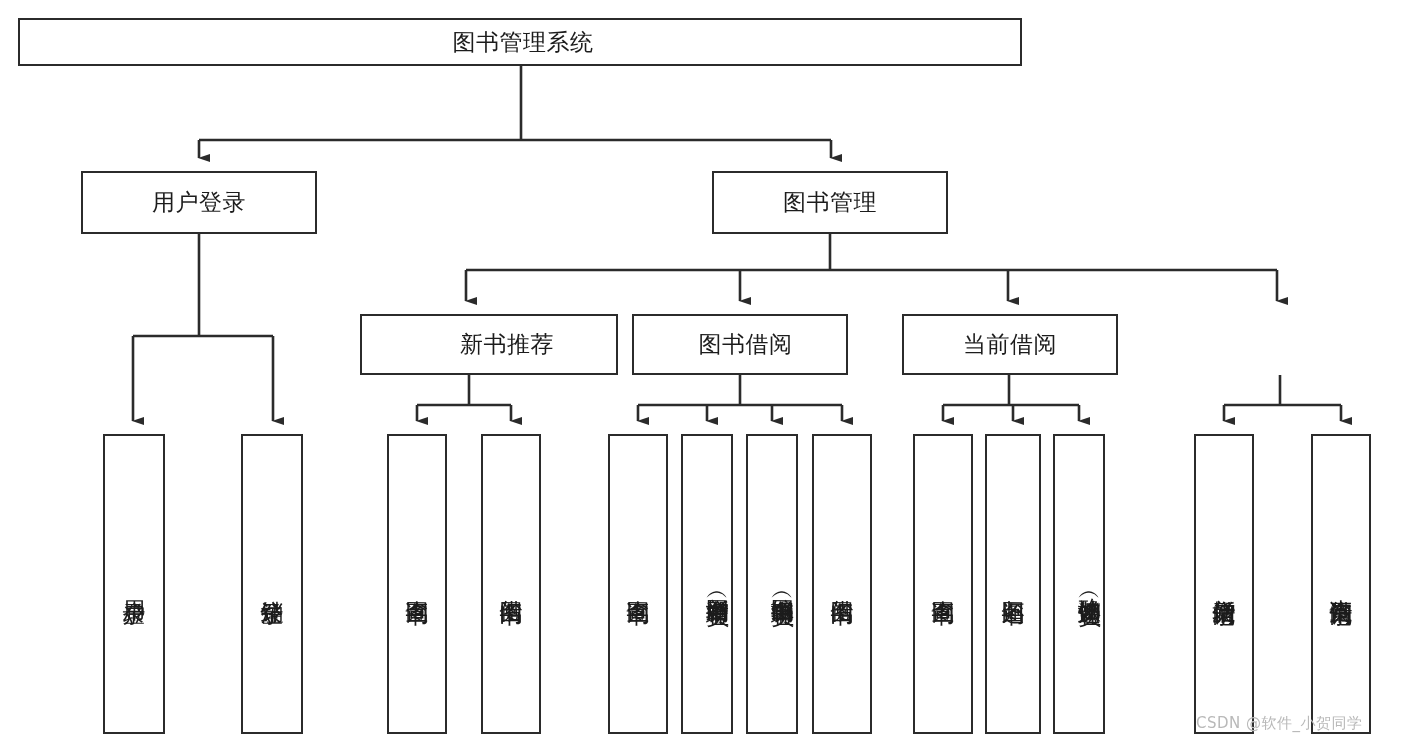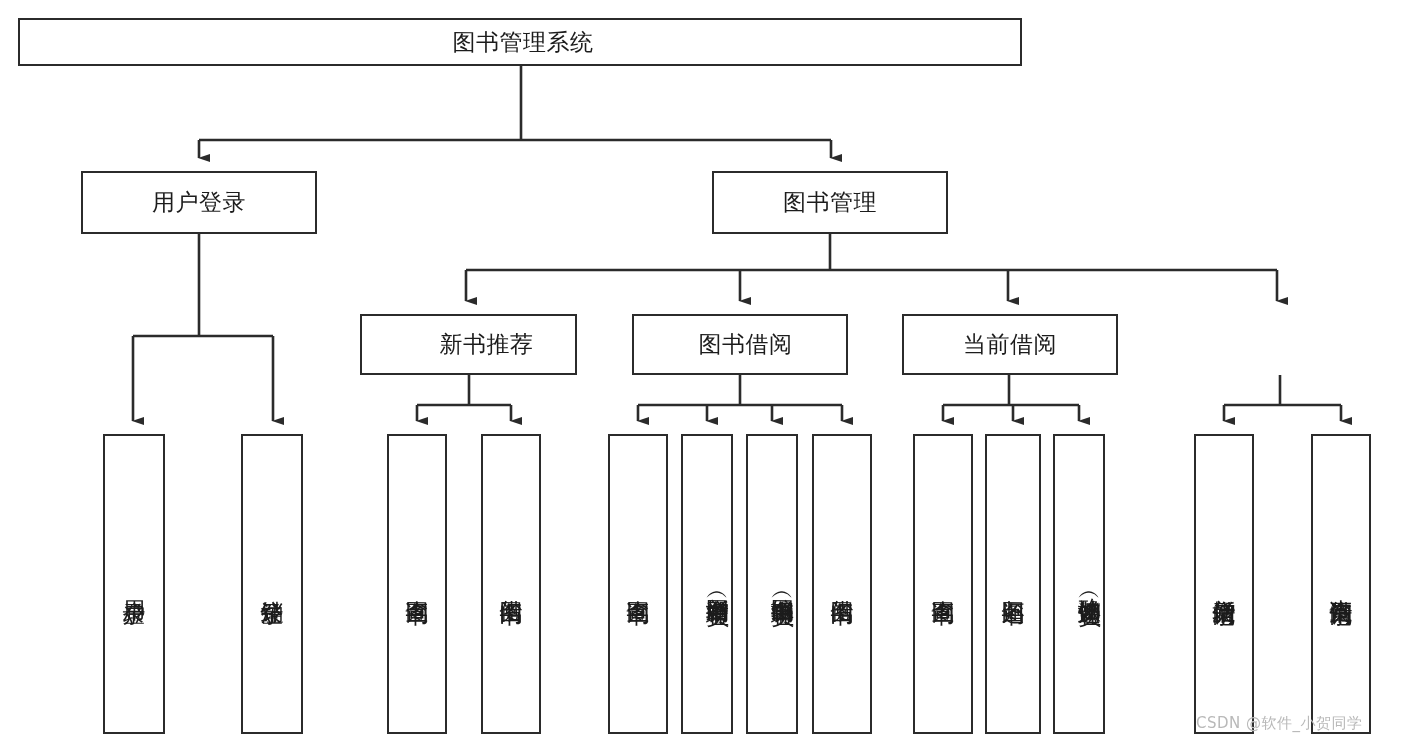--- a/index.html
+++ b/index.html
@@ -136,21 +136,21 @@
     <span class="node-label">图书管理系统</span>
   </div>
 
   <div class="node h-node" style="left:81px; top:171px; width:236px; height:63px;">
     <span class="node-label">用户登录</span>
   </div>
   <div class="node h-node" style="left:712px; top:171px; width:236px; height:63px;align-items:center;">
     <span class="node-label">图书管理</span>
   </div>
 
-  <div class="node h-node" style="left:360px; top:314px; width:217px; height:61px;padding-left:36px;">
+  <div class="node h-node" style="left:360px; top:314px; width:258px; height:61px;padding-left:36px;">
     <span class="node-label">新书推荐</span>
   </div>
   <div class="node h-node" style="left:632px; top:314px; width:216px; height:61px;padding-left:11px;">
     <span class="node-label">图书借阅</span>
   </div>
   <div class="node h-node" style="left:902px; top:314px; width:216px; height:61px;">
     <span class="node-label">当前借阅</span>
   </div>
 
   <div class="node v-node" style="left:103px; top:434px; width:62px; height:300px;">

